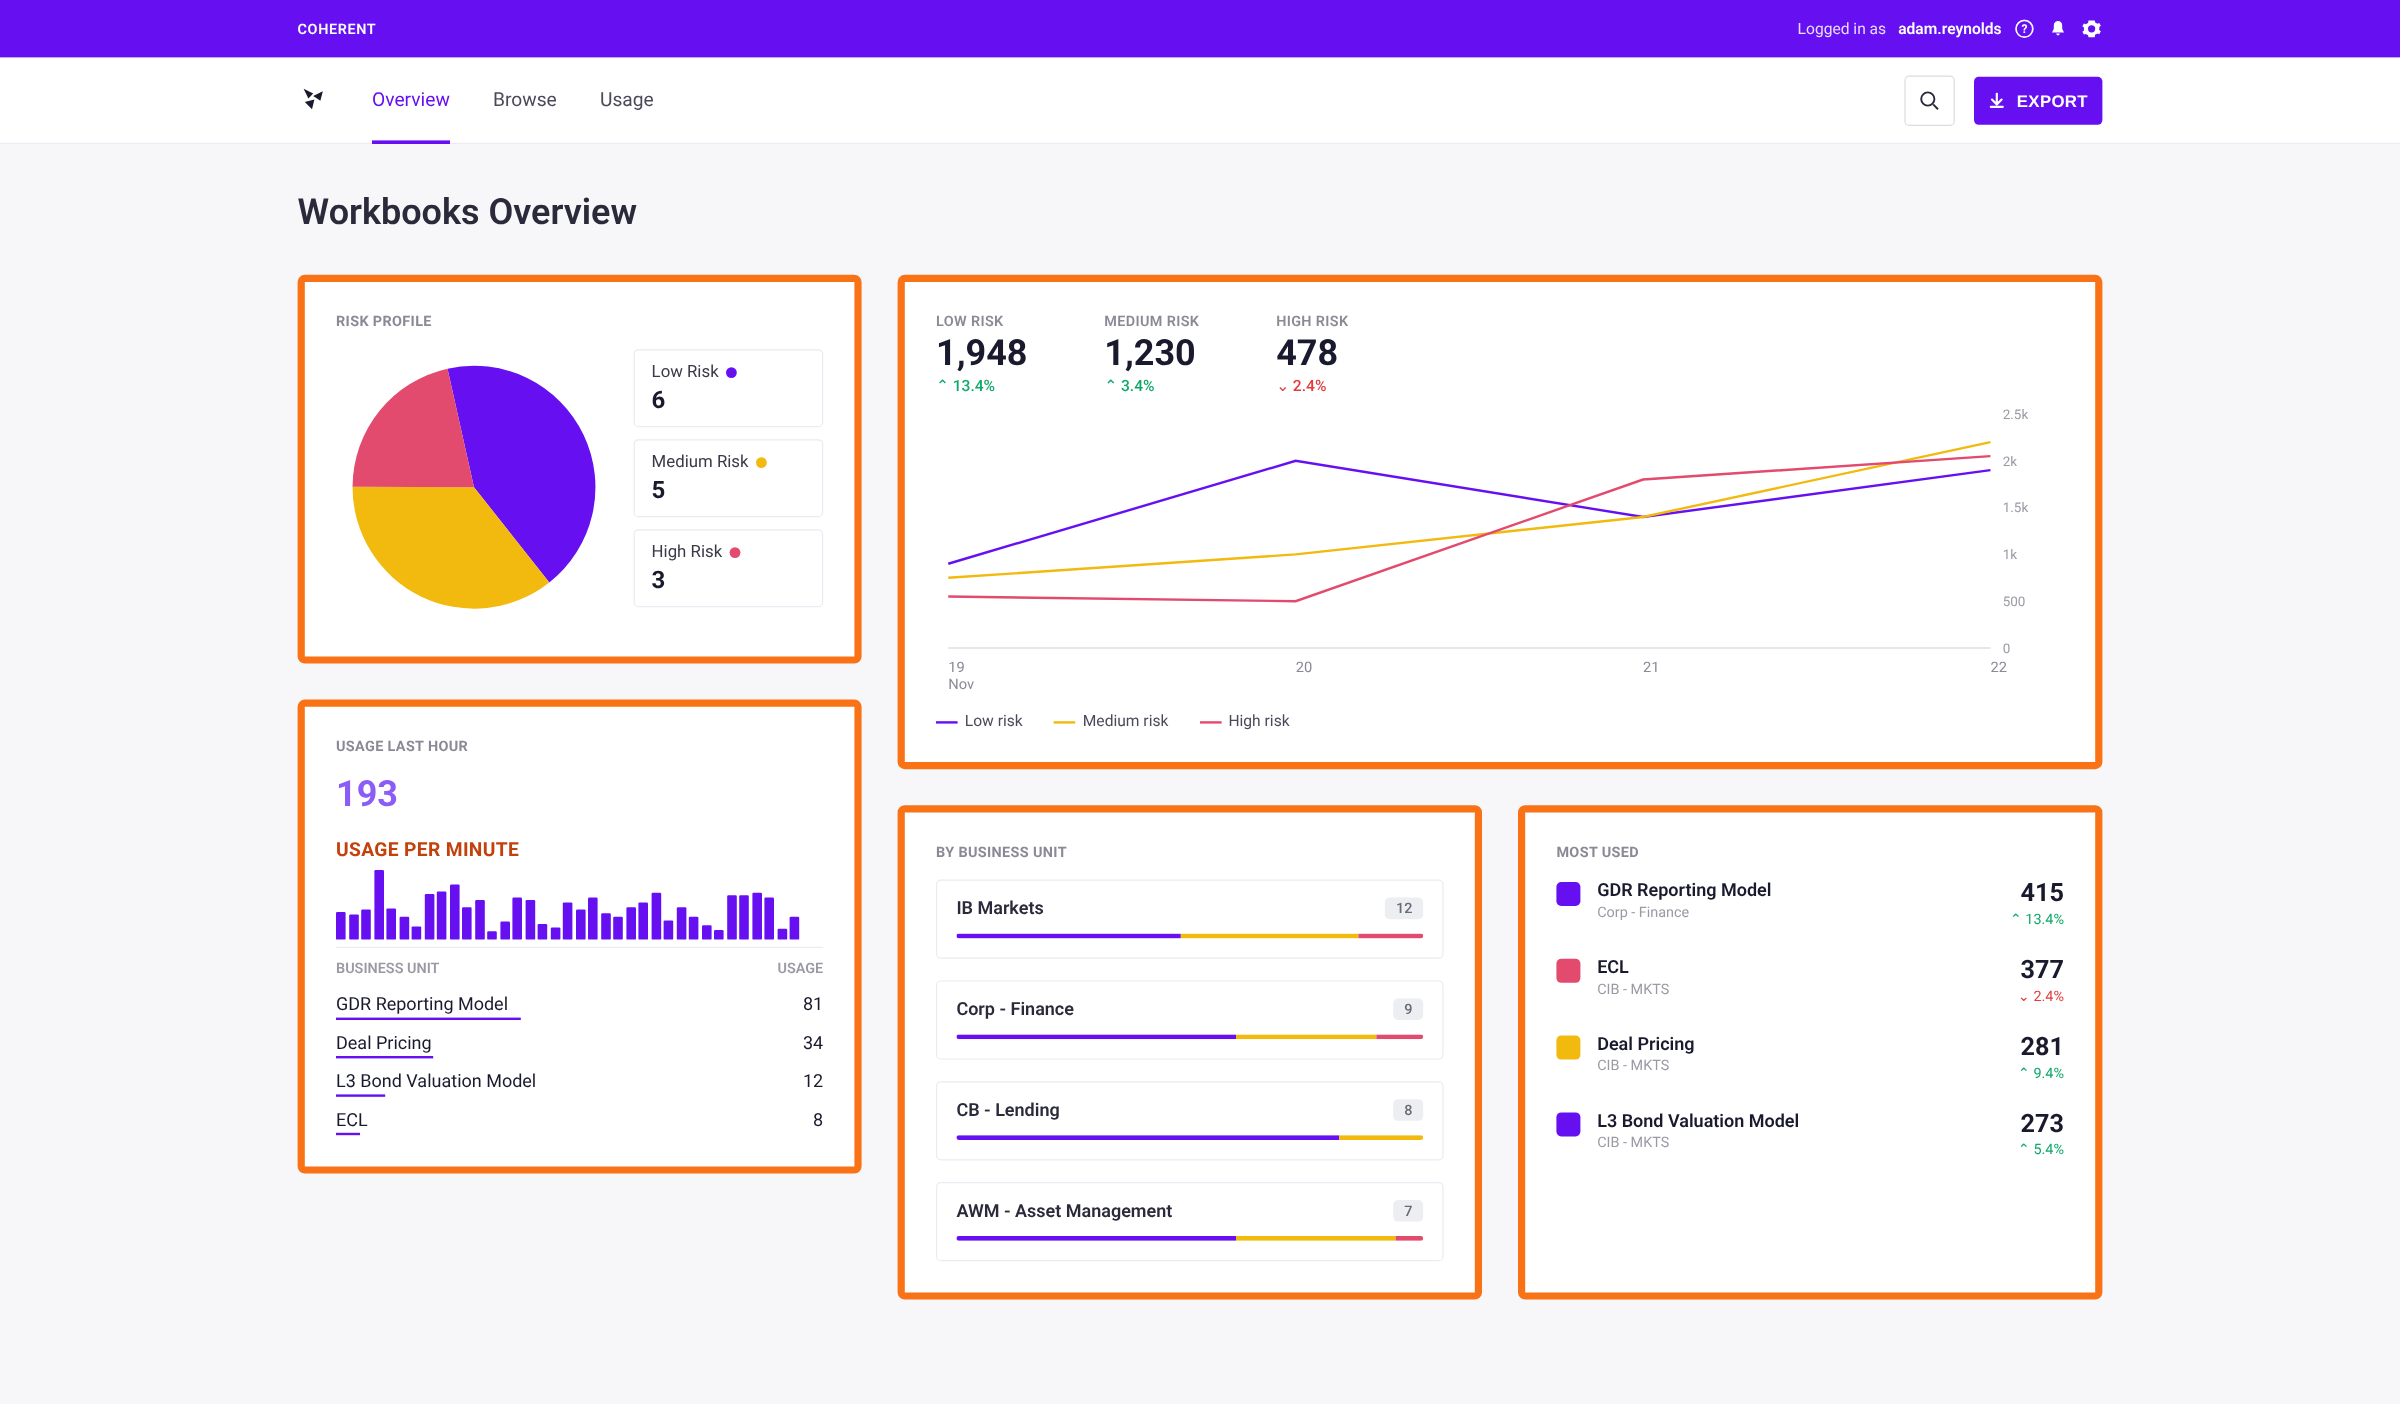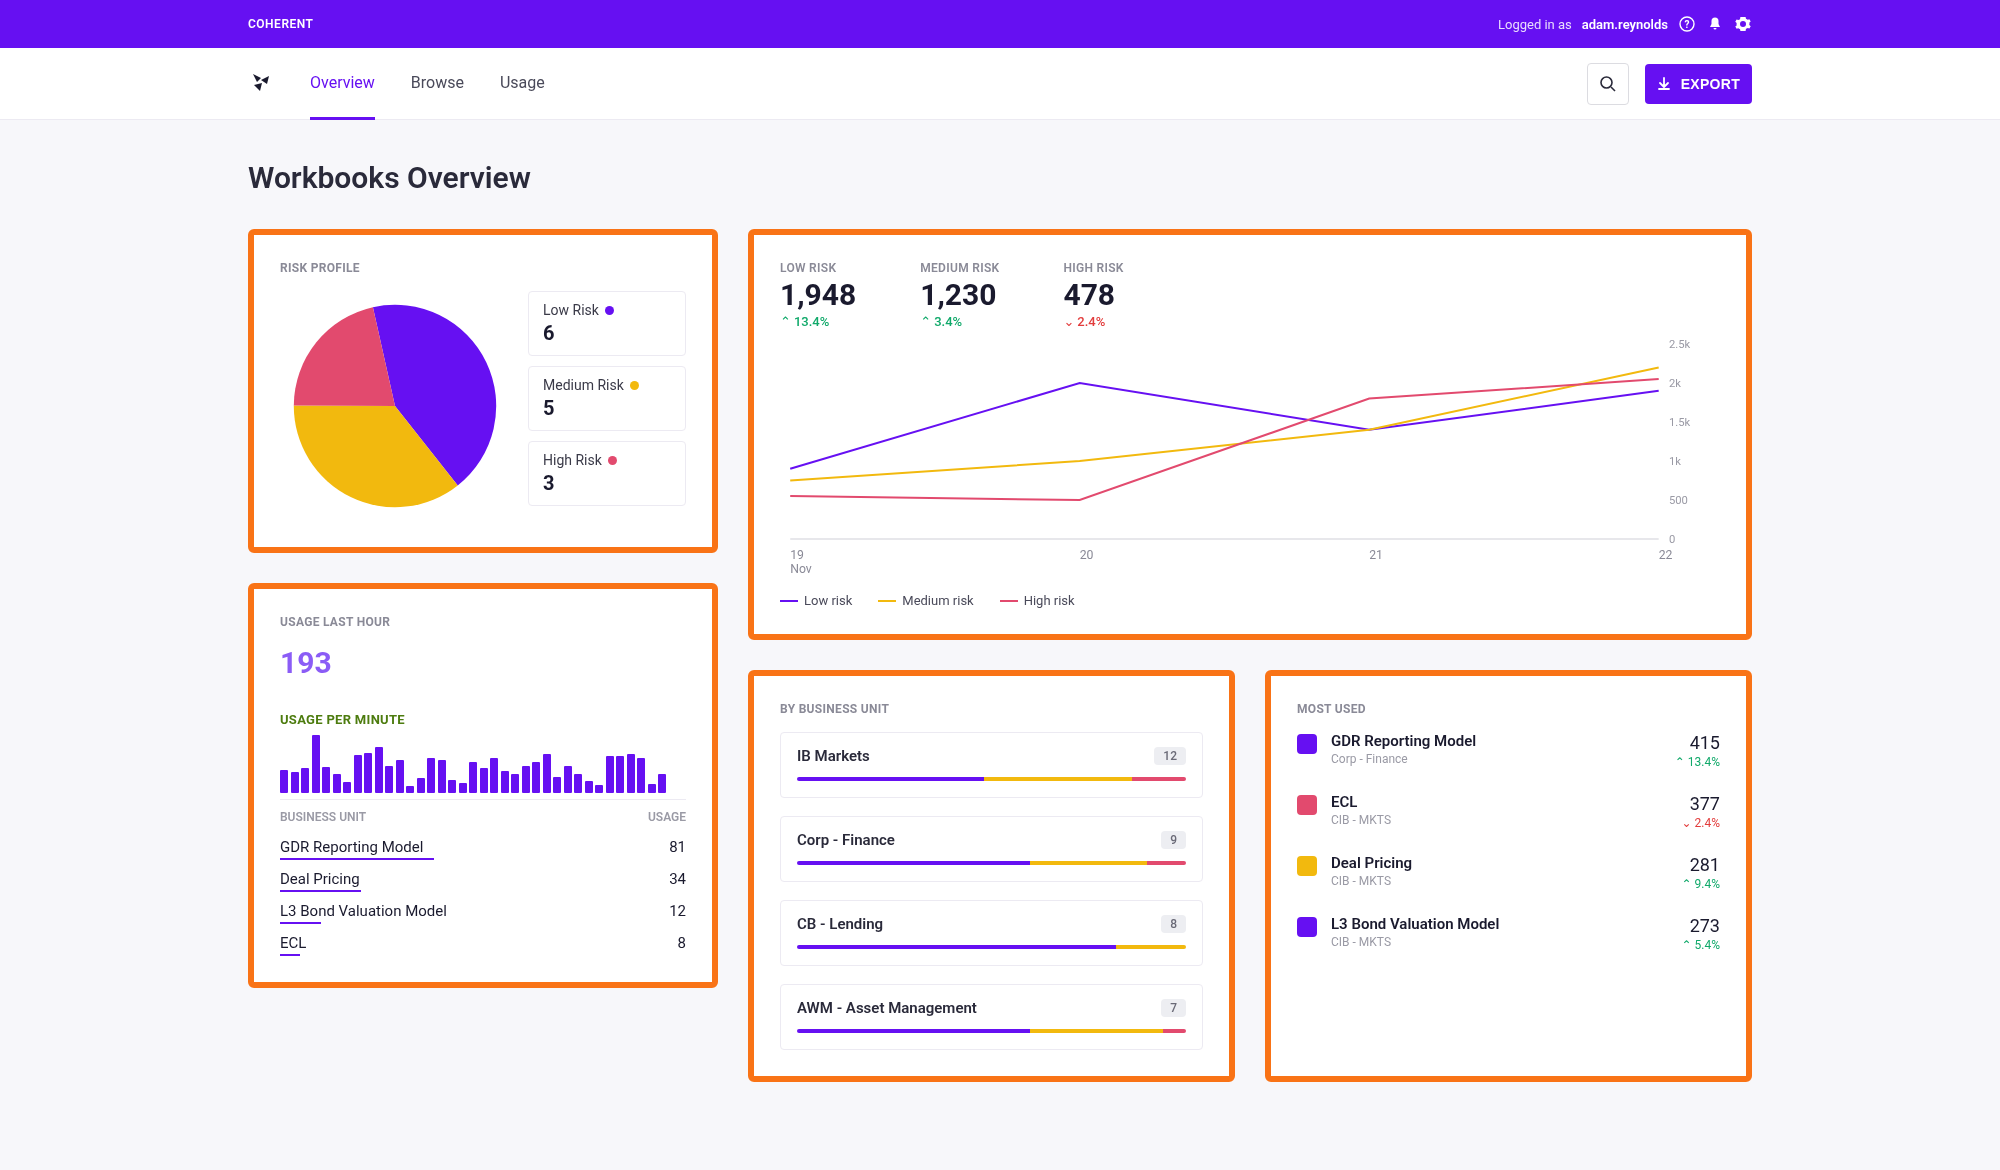--- a/index.html
+++ b/index.html
@@ -25,21 +25,21 @@
 .card{background:#fff;border:6px solid #f97316;border-radius:6px;padding:26px}
 .card-title{font-size:12px;font-weight:700;color:#8a8a97;letter-spacing:.3px;margin-bottom:16px}
 .risk-profile{display:flex;gap:18px;align-items:flex-start}
 .pie-wrap{flex:0 0 230px}
 .legend{display:flex;flex-direction:column;gap:10px;flex:1}
 .legend-item{border:1px solid #eceaf2;border-radius:4px;padding:10px 14px}
 .legend-label{font-size:14px;color:#3a3a48;display:flex;align-items:center;gap:6px}
 .legend-dot{width:9px;height:9px;border-radius:50%;display:inline-block}
 .legend-val{font-size:20px;font-weight:700;margin-top:3px}
 .big-num{font-size:30px;font-weight:700;color:#8b5cf6}
-.sub-title{font-size:13px;font-weight:700;color:#4d7c0f;letter-spacing:.3px;margin-top:32px;margin-bottom:8px}
+.sub-title{font-size:16px;font-weight:700;color:#c2410c;letter-spacing:.3px;margin-top:18px;margin-bottom:8px}
 .bars-mini{display:flex;align-items:flex-end;gap:2.5px;height:58px}
 .bars-mini div{background:#6610f2;width:8px;border-radius:1px}
 .table-head{display:flex;justify-content:space-between;font-size:12px;color:#9a9aa5;font-weight:600;padding:10px 0 4px;border-top:1px solid #eceaf2;margin-top:6px}
 .table-row{display:flex;justify-content:space-between;font-size:15px;padding:10px 0 4px;position:relative}
 .table-row .bar{position:absolute;bottom:0;left:0;height:2px;background:#6610f2}
 .table-row .val{font-weight:400}
 .stats-head{display:flex;gap:64px;margin-bottom:10px}
 .stat .lab{font-size:12px;color:#8a8a97;font-weight:600;letter-spacing:.3px}
 .stat .val{font-size:30px;font-weight:700;margin-top:2px}
 .stat .delta{font-size:13px;font-weight:500;margin-top:2px;display:flex;align-items:center;gap:3px}
@@ -57,21 +57,21 @@
 .bu-bar div{height:100%}
 .right-col{display:flex;flex-direction:column;gap:30px}
 .two-col{display:grid;grid-template-columns:1fr 1fr;gap:30px}
 .mu-list{display:flex;flex-direction:column;gap:24px;margin-top:8px}
 .mu-item{display:flex;align-items:flex-start;gap:14px}
 .mu-swatch{width:20px;height:20px;border-radius:4px;flex:0 0 20px;margin-top:2px}
 .mu-mid{flex:1}
 .mu-name{font-size:15px;font-weight:600}
 .mu-sub{font-size:12px;color:#9a9aa5;margin-top:2px}
 .mu-right{text-align:right}
-.mu-val{font-size:18px;font-weight:400}
+.mu-val{font-size:21px;font-weight:700}
 .mu-delta{font-size:12px;margin-top:2px}
 svg{display:block}
 .x-tick{font-size:12px;fill:#8a8a97}
 .y-tick{font-size:11px;fill:#9a9aa5}
 </style>
 </head>
 <body>
 
 <div class="topbar">
   <div class="topbar-left">COHERENT</div>

